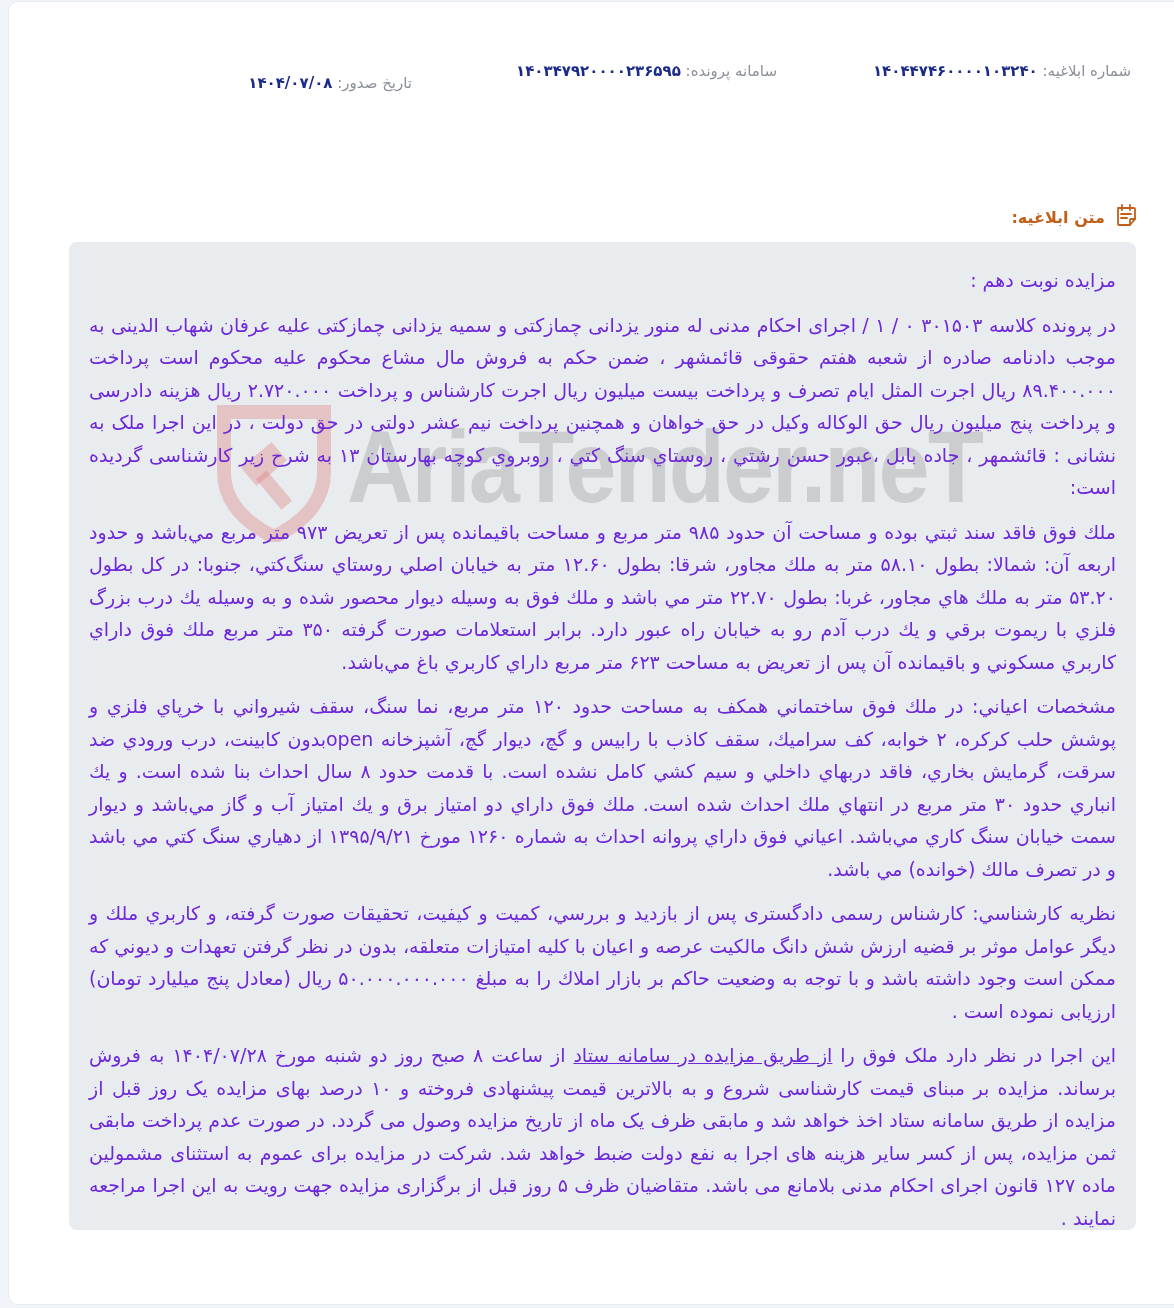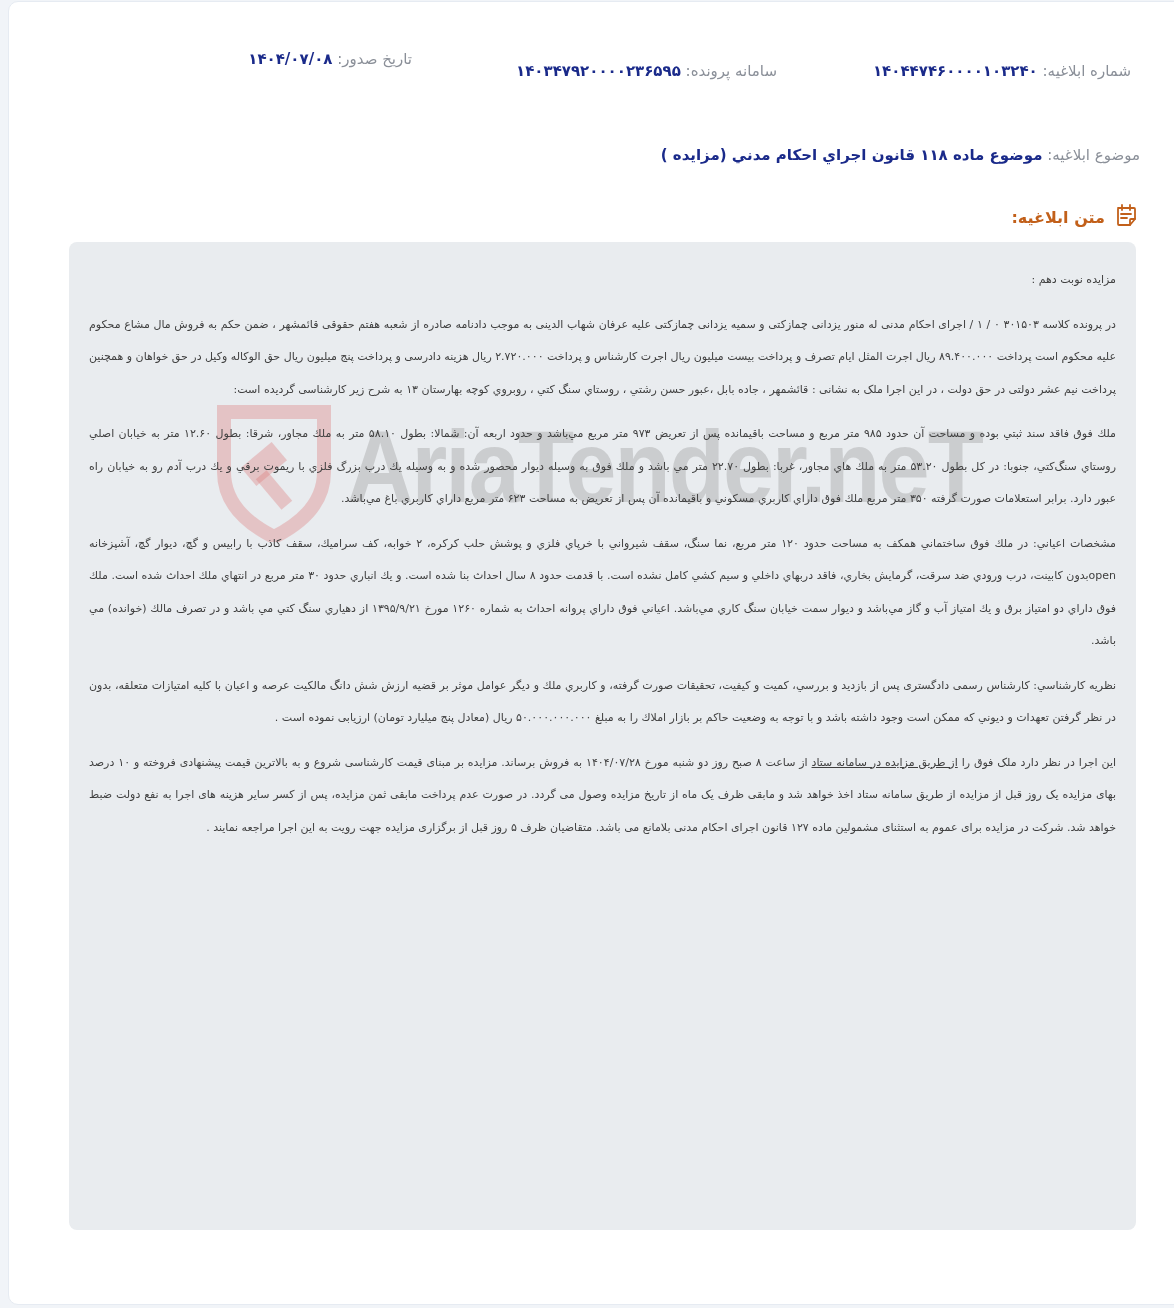--- a/index.html
+++ b/index.html
@@ -48,23 +48,23 @@
       top: 240px;
       width: 1067px;
       height: 988px;
       background: #e9ecef;
       border-radius: 8px;
       direction: rtl;
       padding: 22px 20px 0 20px;
       overflow: hidden;
     }
     .para {
-      font-size: 11px;
+      font-size: 19px;
       line-height: 32.5px;
-      color: #404040;
+      color: #6d28d9;
       text-align: justify;
       text-align-last: right;
       margin-bottom: 12px;
       position: relative;
       z-index: 2;
     }
     .para u { font-weight: normal; }
     .watermark {
       position: absolute;
       left: 140px;
@@ -91,30 +91,26 @@
 <div class="card">
 
   <div class="meta-row" style="right: 56px; top: 60px;">
     <span class="meta-label">شماره ابلاغیه:</span>
     <span class="meta-value">۱۴۰۴۴۷۴۶۰۰۰۰۱۰۳۲۴۰</span>
   </div>
   <div class="meta-row" style="right: 410px; top: 60px;">
     <span class="meta-label">سامانه پرونده:</span>
     <span class="meta-value">۱۴۰۳۴۷۹۲۰۰۰۰۲۳۶۵۹۵</span>
   </div>
-  <div class="meta-row" style="right: 775px; top: 48px;">
+  <div class="meta-row" style="right: 775px; top: 72px;">
     <span class="meta-label">تاریخ صدور:</span>
     <span class="meta-value">۱۴۰۴/۰۷/۰۸</span>
   </div>
 
 
-  <div class="meta-row" style="right: 47px; top: 144px;">
-    <span class="meta-label">موضوع ابلاغیه:</span>
-    <span class="meta-value">موضوع ماده ۱۱۸ قانون اجراي احكام مدني (مزايده )</span>
-  </div>
 
   <div class="section-title">
     <span>
       <svg viewBox="0 0 26 26" fill="none" stroke="#c2601a" stroke-width="1.8" stroke-linecap="round" stroke-linejoin="round">
         <path d="M5 6 h16 a1 1 0 0 1 1 1 v10 l-5 6 h-11 a1 1 0 0 1 -1 -1 v-15 a1 1 0 0 1 1 -1z"></path>
         <path d="M9 3 v5 M17 3 v5"></path>
         <path d="M8 12 h10 M8 16 h6"></path>
         <path d="M22 17 h-4 a1 1 0 0 0 -1 1 v5"></path>
       </svg>
     </span>

